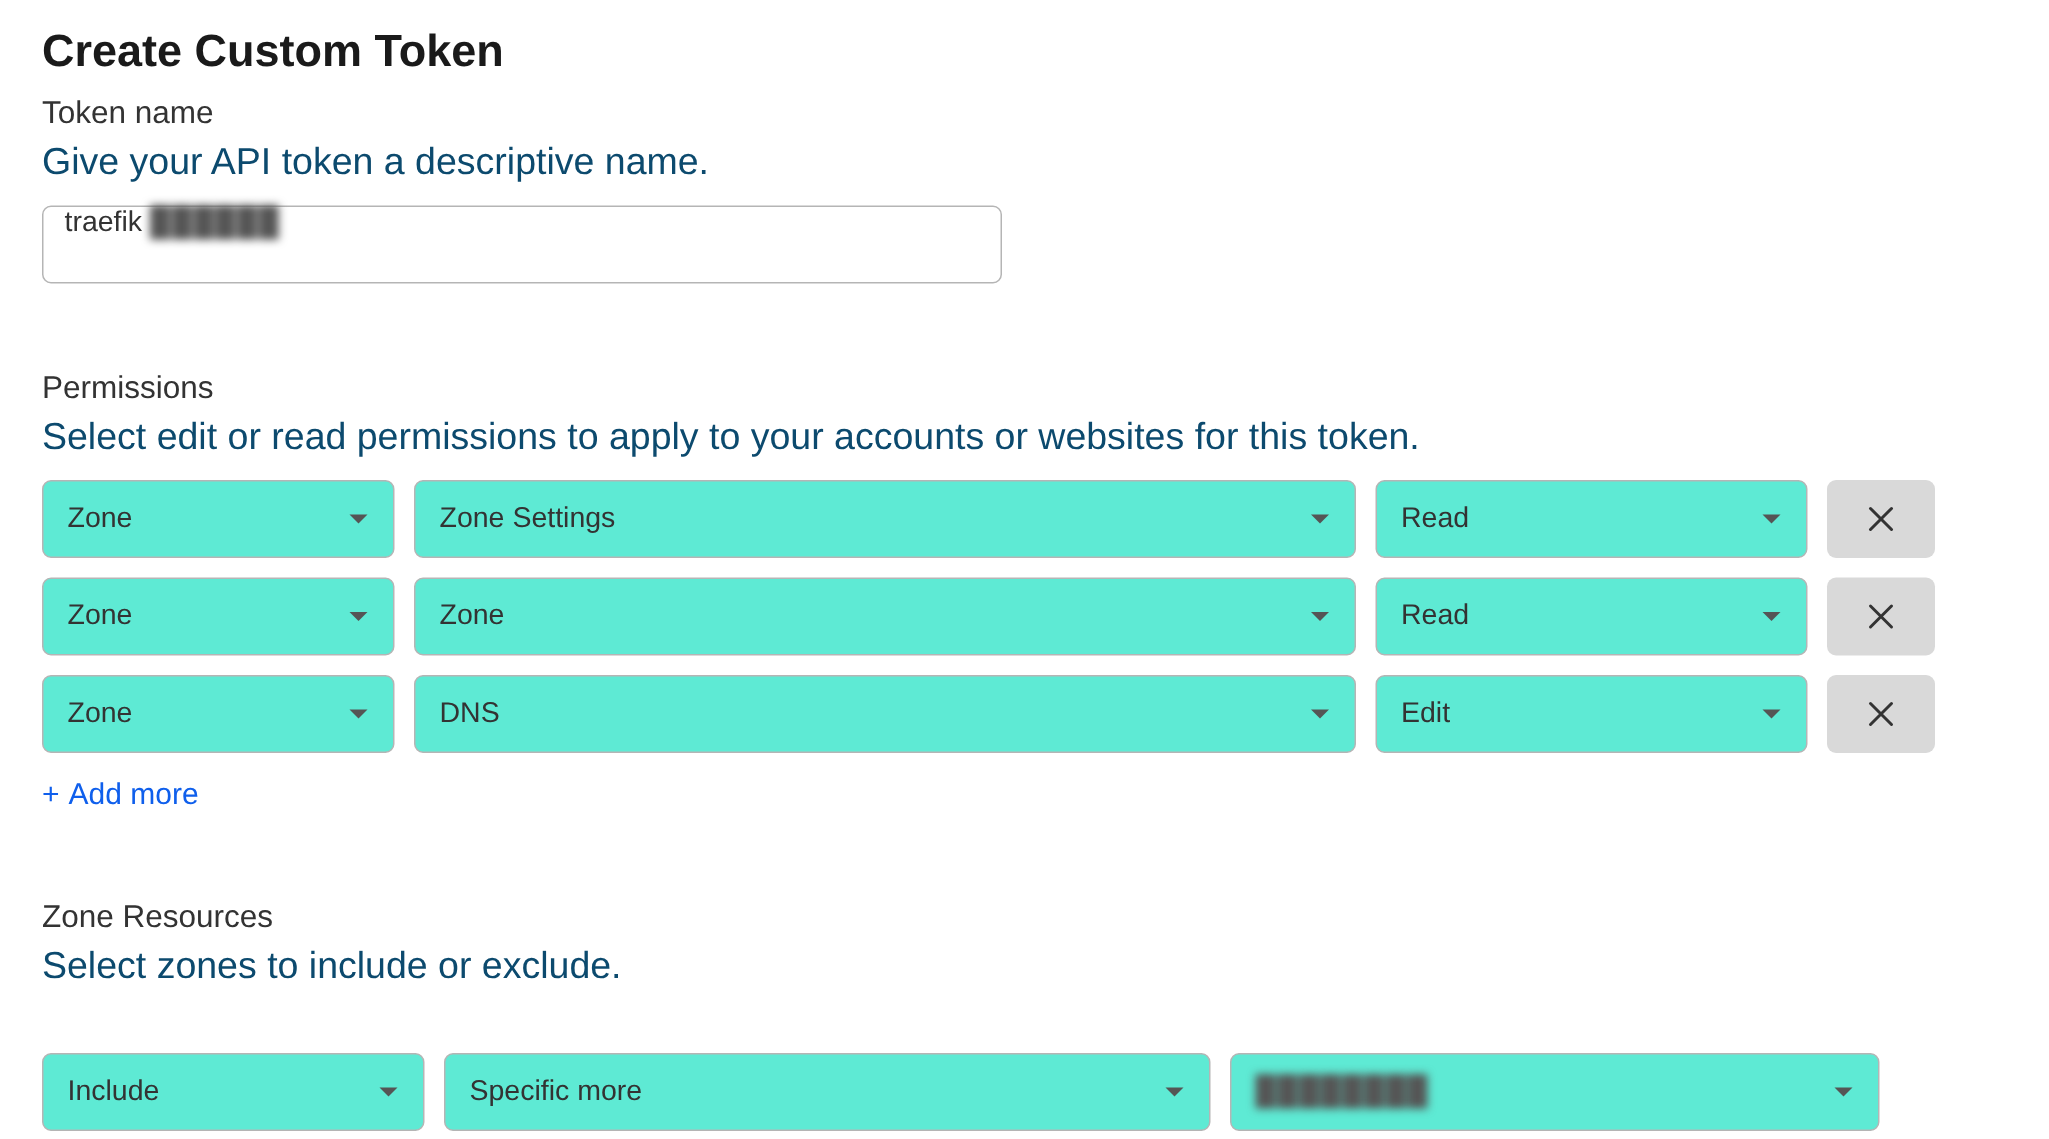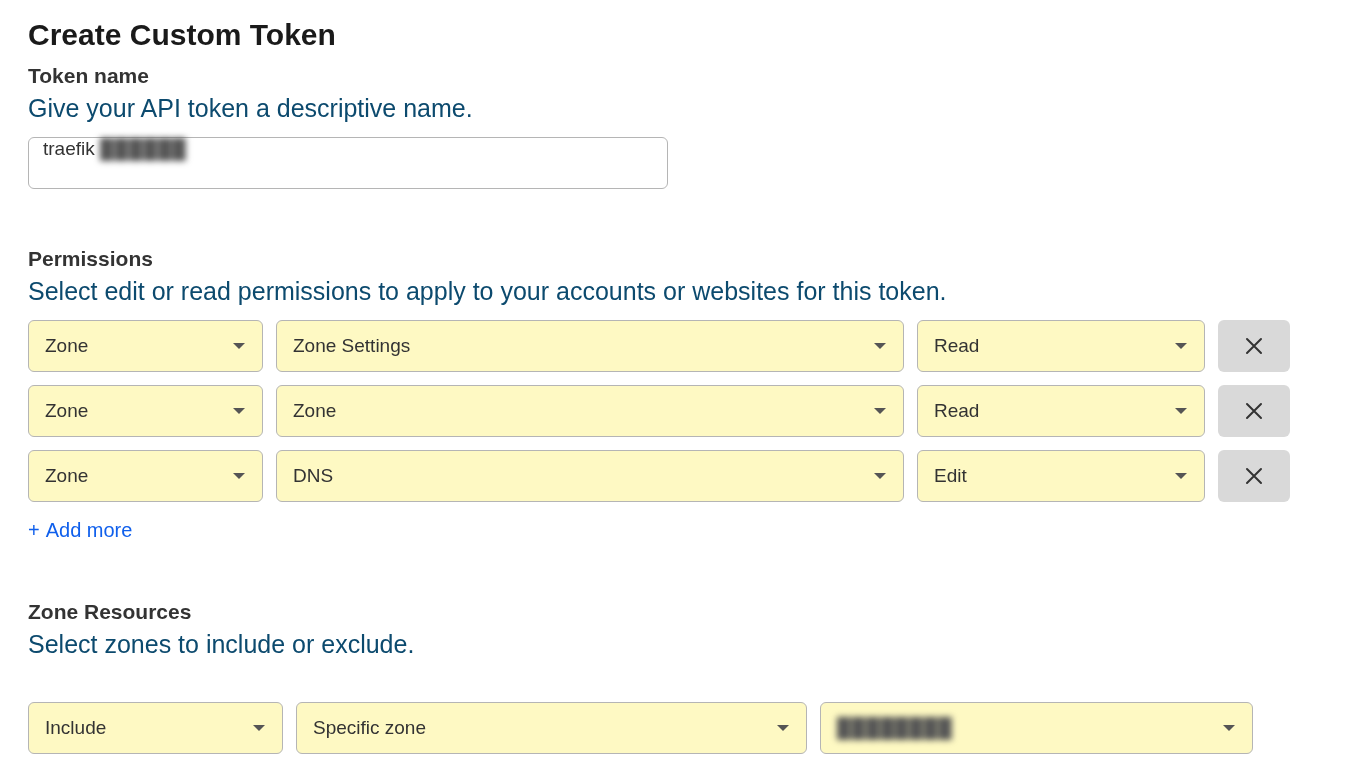--- a/index.html
+++ b/index.html
@@ -14,21 +14,21 @@
       padding: 18px 28px;
     }
     h1.page-title {
       font-size: 30px;
       font-weight: 700;
       margin-bottom: 12px;
       color: #1a1a1a;
     }
     .section-label {
       font-size: 21px;
-      font-weight: 700;
+      font-weight: 400;
       color: #333;
       margin-bottom: 6px;
     }
     .section-desc {
       font-size: 25px;
       font-weight: 400;
       color: #0c4a6e;
       margin-bottom: 14px;
     }
     .text-input {
@@ -55,21 +55,21 @@
       display: flex;
       align-items: center;
     }
     .select {
       height: 52px;
       border: 1px solid #b5b5b5;
       border-radius: 6px;
       padding: 0 44px 0 16px;
       font-size: 19px;
       color: #333;
-      background: #fef9c3;
+      background: #5eead4;
       display: flex;
       align-items: center;
       cursor: pointer;
       position: relative;
     }
     .select-caret {
       position: absolute;
       right: 16px;
       top: 50%;
       transform: translateY(-50%);
@@ -297,21 +297,21 @@
         <span>Include</span>
         <span class="select-caret">
           <svg width="14" height="10" viewBox="0 0 14 10">
               <path d="M1 2 L7 8 L13 2 Z" fill="#555"></path>
             </svg>
         </span>
       </div>
     </div>
     <div class="select-wrap">
       <div class="select col-scope2">
-        <span>Specific zone</span>
+        <span>Specific more</span>
         <span class="select-caret">
           <svg width="14" height="10" viewBox="0 0 14 10">
               <path d="M1 2 L7 8 L13 2 Z" fill="#555"></path>
             </svg>
         </span>
       </div>
     </div>
     <div class="select-wrap">
       <div class="select col-zonesel">
         <span class="blur-span">████████</span>

